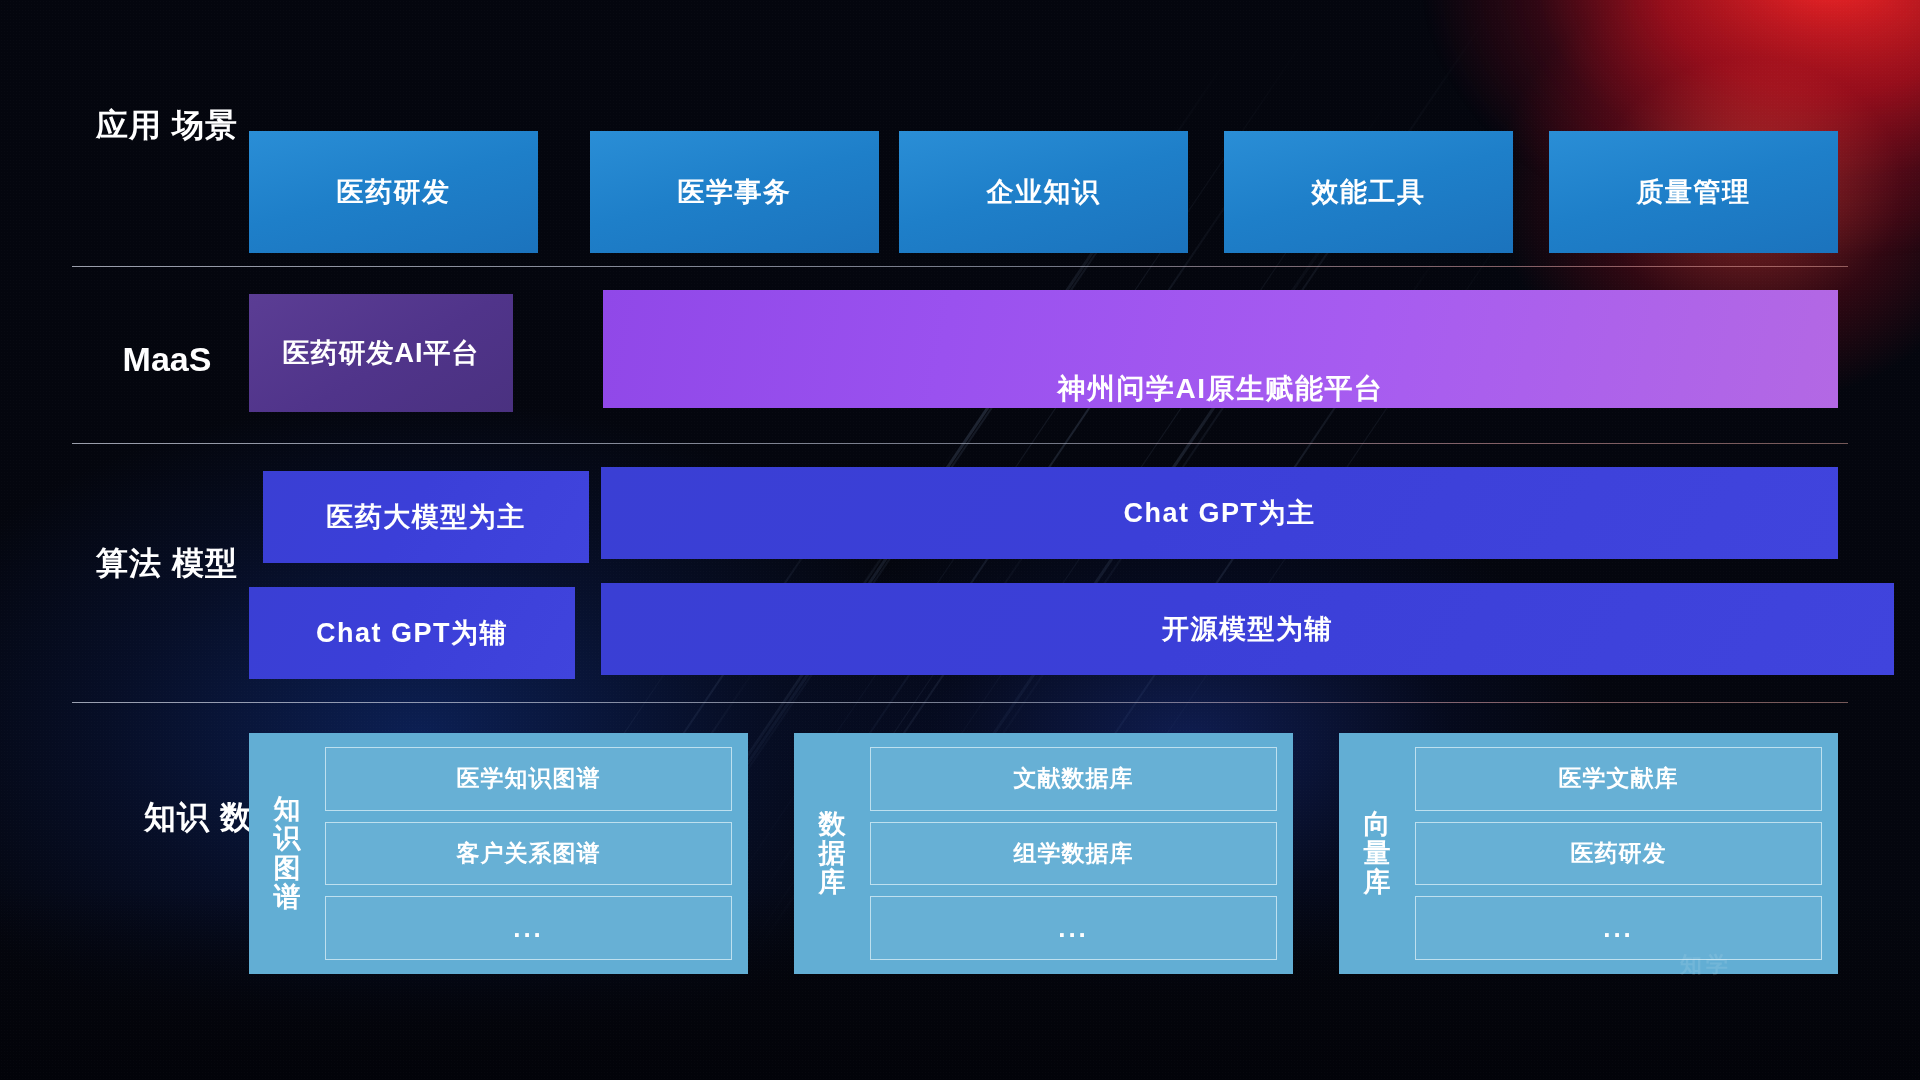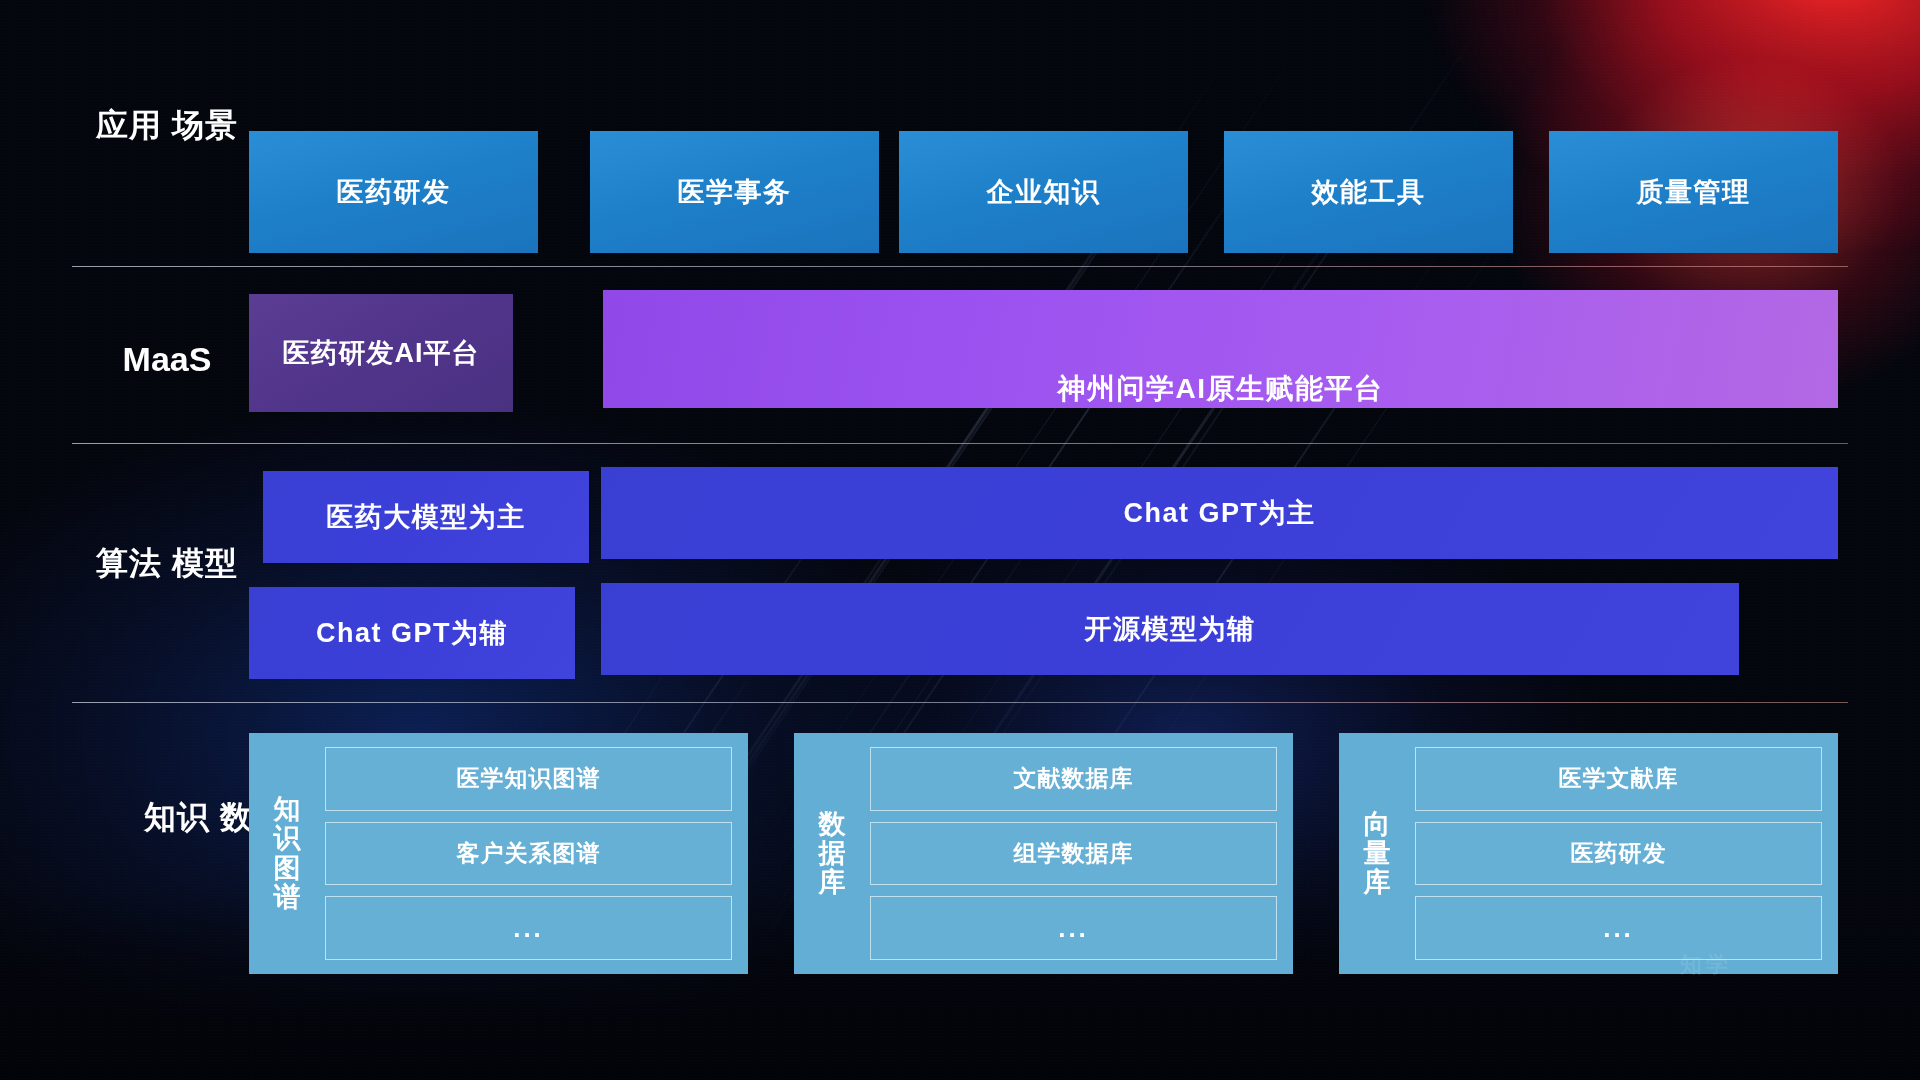--- a/index.html
+++ b/index.html
@@ -211,21 +211,21 @@
   <div class="blk algo" style="left:263px; top:471px; width:326px;">
     <span>医药大模型为主</span>
   </div>
   <div class="blk algo" style="left:601px; top:467px; width:1237px;">
     <span>Chat GPT为主</span>
   </div>
 
   <div class="blk algo" style="left:249px; top:587px; width:326px;">
     <span>Chat GPT为辅</span>
   </div>
-  <div class="blk algo" style="left:601px; top:583px; width:1138px;">
+  <div class="blk algo" style="left:601px; top:583px; width:1293px;">
     <span>开源模型为辅</span>
   </div>
 
   <div class="divider" style="top:702px;"></div>
 
   <div class="row-label cn" style="top:800px;margin-left:48px;">
     <span>知识</span>
     <span>数据</span>
   </div>
 

